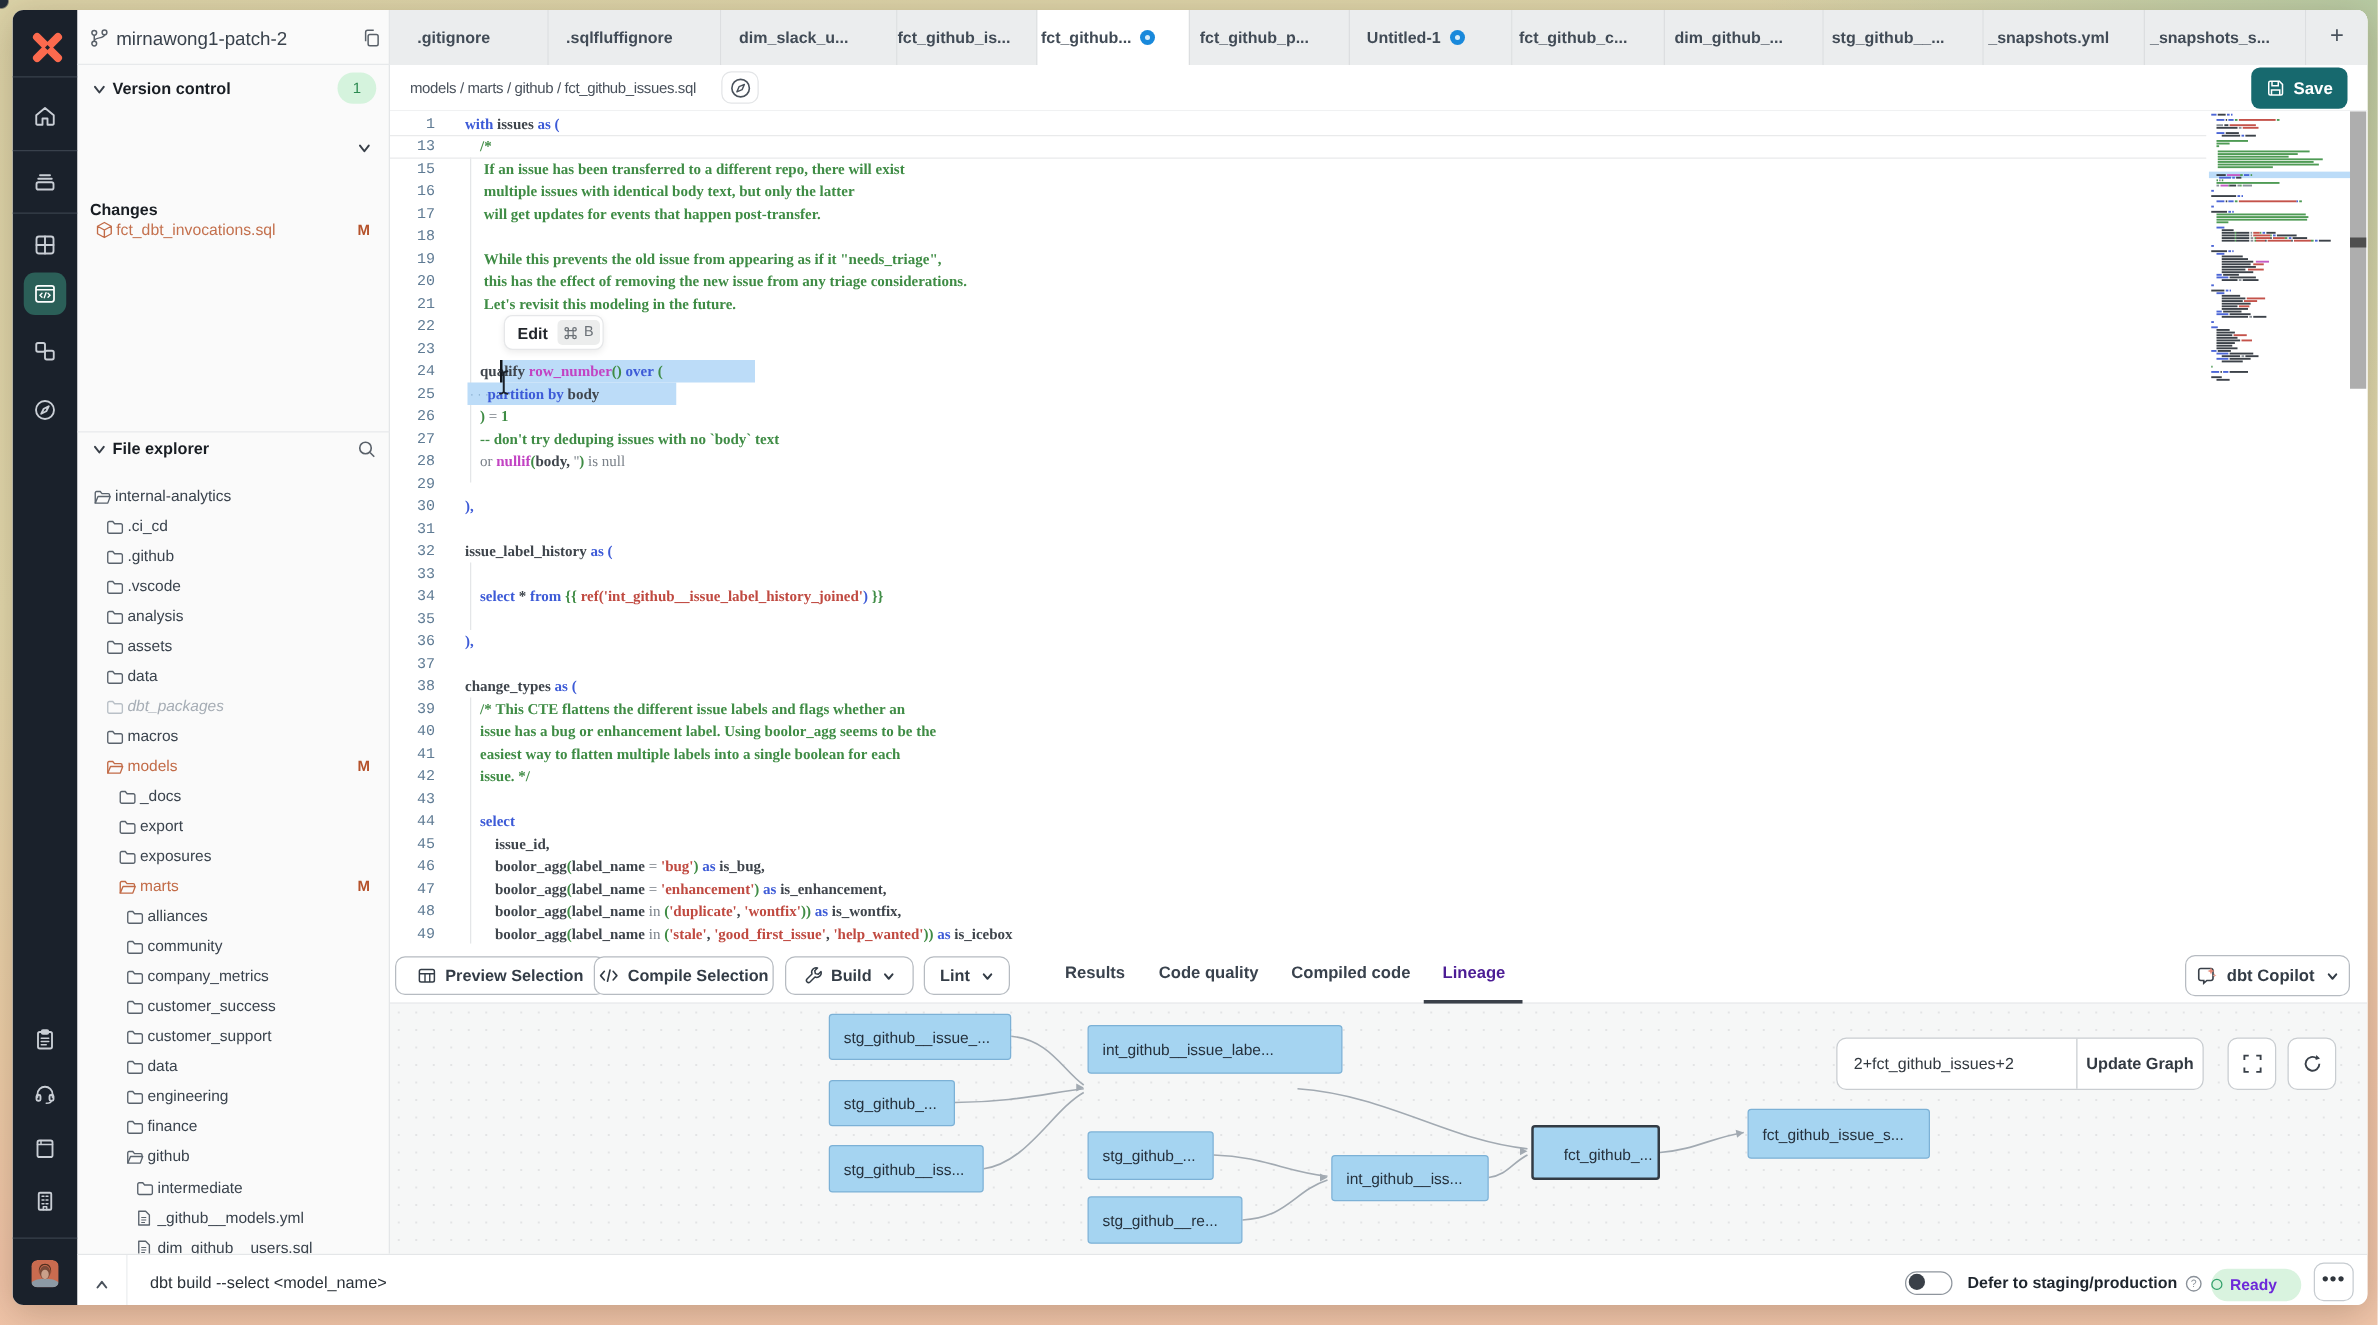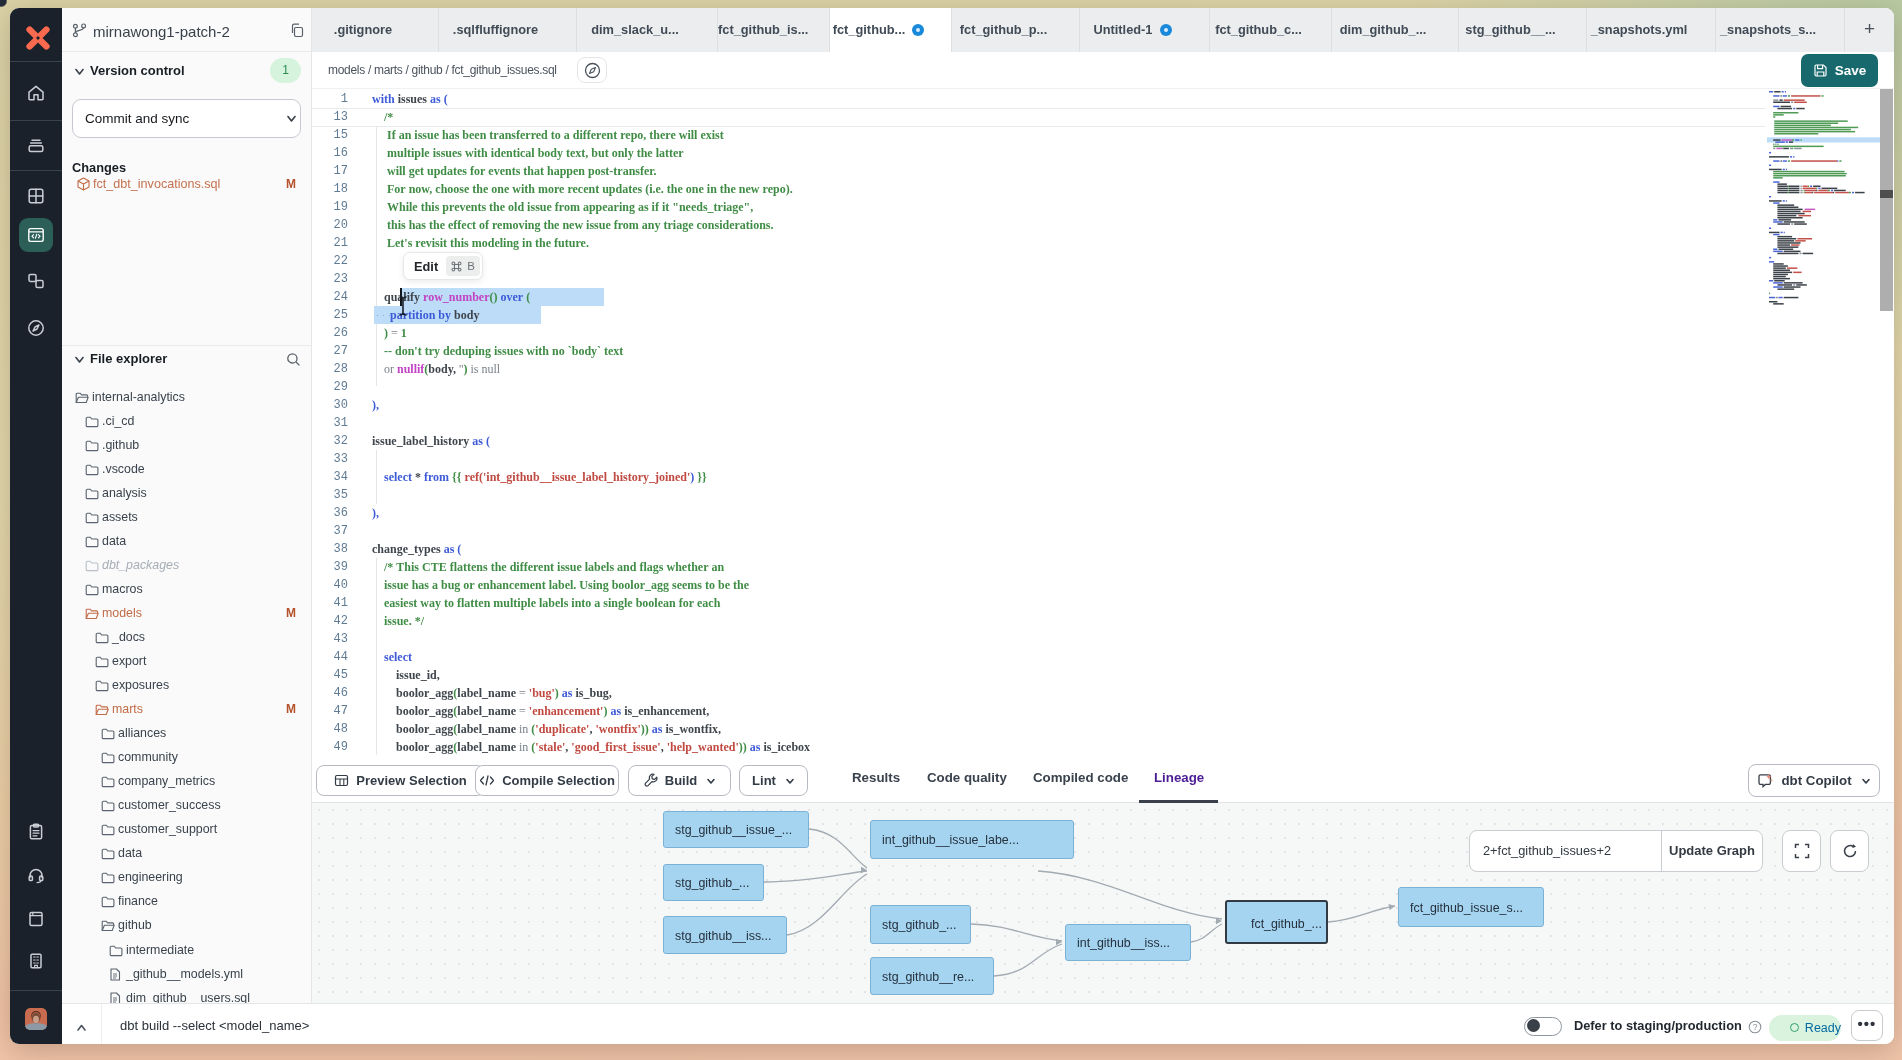--- a/index.html
+++ b/index.html
@@ -63,21 +63,21 @@
 .gsearch{position:absolute;left:1157px;top:27px;width:294px;height:42px;background:#fff;border:1px solid #c9cdd1;border-radius:8px;display:flex}
 .gsearch .inp{width:192px;line-height:40px;padding-left:13px;font-size:12.8px;color:#31383f;border-right:1px solid #c9cdd1}
 .gsearch .upd{flex:1;line-height:40px;text-align:center;font-size:13px;font-weight:700;color:#333a42}
 .sqbtn{position:absolute;top:27px;width:39px;height:42px;background:#fff;border:1px solid #c9cdd1;border-radius:8px;display:flex;align-items:center;justify-content:center}
 .bbar{position:absolute;left:52px;top:994.5px;width:1832px;height:41.5px;background:#fff;border-top:1px solid #e4e6e8}
 .bbar .vsep{position:absolute;left:39px;top:0;width:1px;height:41.5px;background:#eceeef}
 .cmdtext{position:absolute;left:58px;top:14px;font-size:13px;color:#2a3138}
 .toggle{position:absolute;left:1462px;top:13px;width:38px;height:19px;border:1.5px solid #8e959d;border-radius:10px;background:#fff}
 .toggle .knob{position:absolute;left:2px;top:1.5px;width:13px;height:13px;border-radius:50%;background:#3a4048}
 .defer{position:absolute;left:1512px;top:14px;font-size:12.8px;font-weight:700;color:#1f262e}
-.ready{position:absolute;left:1707px;top:11px;width:72px;height:26px;background:#d9f3df;border-radius:13px;display:flex;align-items:center;justify-content:flex-end;gap:6px;font-size:12.5px;font-weight:400;color:#0369a1}
+.ready{position:absolute;left:1707px;top:11px;width:72px;height:26px;background:#d9f3df;border-radius:13px;display:flex;align-items:center;justify-content:flex-start;gap:6px;font-size:12.5px;font-weight:700;color:#6d28d9}
 .ready .rc{width:9px;height:9px;border-radius:50%;border:1.6px solid #33a06b}
 .dots3{position:absolute;left:1789px;top:6px;width:32px;height:31px;border:1px solid #c6cbd0;border-radius:8px;background:#fff;text-align:center;line-height:26px;font-size:15px;letter-spacing:1px;color:#30363d;font-weight:700}
 
 </style></head><body>
 <div class="win">
 <div class="rail">
       <svg class="rico" style="top:17px;left:15px" width="26" height="26" viewBox="0 0 26 26">
         <g transform="rotate(45 13 13)">
           <rect x="9.8" y="-2" width="6.4" height="30" rx="3" fill="#fb6a4e"></rect>
           <rect x="-2" y="9.8" width="30" height="6.4" rx="3" fill="#fb6a4e"></rect>
@@ -153,21 +153,20 @@
 <svg class="abs" style="left:279px;top:14px" width="16" height="16" viewBox="0 0 16 16">
       <rect x="5.5" y="5.5" width="8" height="9" rx="1.4" fill="none" stroke="#596069" stroke-width="1.2"></rect>
       <path d="M3.5 11 V3.8 a1.6 1.6 0 0 1 1.6-1.6 H10" fill="none" stroke="#596069" stroke-width="1.2"></path>
     </svg>
 <div class="psep" style="top:43px"></div>
 <svg class="abs" style="left:64px;top:58px" width="11" height="11" viewBox="0 0 11 11">
       <path d="M2 3.5 L5.5 8 L9 3.5" fill="none" stroke="#394049" stroke-width="1.6" stroke-linecap="round" stroke-linejoin="round"></path>
     </svg>
 <div class="phead" style="left:80px;top:55px">Version control</div>
 <div class="badge1">1</div>
-<div class="commit">Commit and sync</div>
 <svg class="abs" style="left:276px;top:105px" width="11" height="11" viewBox="0 0 11 11">
       <path d="M2 3.5 L5.5 8 L9 3.5" fill="none" stroke="#394049" stroke-width="1.6" stroke-linecap="round" stroke-linejoin="round"></path>
     </svg>
 <div class="phead" style="left:62px;top:152px;font-size:12.8px">Changes</div>
 <svg class="abs" style="left:67px;top:169px" width="13" height="14" viewBox="0 0 13 14">
       <path d="M6.5 1 L12 4 V10 L6.5 13 L1 10 V4 Z M1 4 L6.5 7 L12 4 M6.5 7 V13" fill="none" stroke="#c26b47" stroke-width="1.1" stroke-linejoin="round"></path>
     </svg>
 <div class="chfile">fct_dbt_invocations.sql</div>
 <div class="mbadge" style="top:169px">M</div>
 <div class="psep" style="top:337px"></div>
@@ -365,21 +364,21 @@
 <div class="gn" style="top:658px">45</div>
 <div class="gn" style="top:676px">46</div>
 <div class="gn" style="top:694px">47</div>
 <div class="gn" style="top:712px">48</div>
 <div class="gn" style="top:730px">49</div>
             <div class="cl" style="top:82px"><span class="k">with</span><span class="t">&nbsp;</span><span class="i">issues</span><span class="t">&nbsp;</span><span class="k">as</span><span class="t">&nbsp;</span><span class="k">(</span></div>
 <div class="cl" style="top:100px"><span class="t">&nbsp;&nbsp;&nbsp;&nbsp;</span><span class="c">/*</span></div>
 <div class="cl" style="top:118px"><span class="t">&nbsp;&nbsp;&nbsp;&nbsp;&nbsp;</span><span class="c">If&nbsp;an&nbsp;issue&nbsp;has&nbsp;been&nbsp;transferred&nbsp;to&nbsp;a&nbsp;different&nbsp;repo,&nbsp;there&nbsp;will&nbsp;exist</span></div>
 <div class="cl" style="top:136px"><span class="t">&nbsp;&nbsp;&nbsp;&nbsp;&nbsp;</span><span class="c">multiple&nbsp;issues&nbsp;with&nbsp;identical&nbsp;body&nbsp;text,&nbsp;but&nbsp;only&nbsp;the&nbsp;latter</span></div>
 <div class="cl" style="top:154px"><span class="t">&nbsp;&nbsp;&nbsp;&nbsp;&nbsp;</span><span class="c">will&nbsp;get&nbsp;updates&nbsp;for&nbsp;events&nbsp;that&nbsp;happen&nbsp;post-transfer.</span></div>
-<div class="cl" style="top:172px"><span class="t">&nbsp;&nbsp;&nbsp;&nbsp;&nbsp;</span><span class="c">For&nbsp;now,&nbsp;choose&nbsp;the&nbsp;one&nbsp;with&nbsp;more&nbsp;recent&nbsp;updates&nbsp;(i.e.&nbsp;the&nbsp;one&nbsp;in&nbsp;the&nbsp;new&nbsp;repo).</span></div>
+<div class="cl" style="top:172px"><span class="t">&nbsp;&nbsp;&nbsp;&nbsp;&nbsp;</span></div>
 <div class="cl" style="top:190px"><span class="t">&nbsp;&nbsp;&nbsp;&nbsp;&nbsp;</span><span class="c">While&nbsp;this&nbsp;prevents&nbsp;the&nbsp;old&nbsp;issue&nbsp;from&nbsp;appearing&nbsp;as&nbsp;if&nbsp;it&nbsp;"needs_triage",</span></div>
 <div class="cl" style="top:208px"><span class="t">&nbsp;&nbsp;&nbsp;&nbsp;&nbsp;</span><span class="c">this&nbsp;has&nbsp;the&nbsp;effect&nbsp;of&nbsp;removing&nbsp;the&nbsp;new&nbsp;issue&nbsp;from&nbsp;any&nbsp;triage&nbsp;considerations.</span></div>
 <div class="cl" style="top:226px"><span class="t">&nbsp;&nbsp;&nbsp;&nbsp;&nbsp;</span><span class="c">Let's&nbsp;revisit&nbsp;this&nbsp;modeling&nbsp;in&nbsp;the&nbsp;future.</span></div>
 <div class="cl" style="top:244px"></div>
 <div class="cl" style="top:262px"></div>
 <div class="cl" style="top:280px"><span class="t">&nbsp;&nbsp;&nbsp;&nbsp;</span><span class="i">qualify</span><span class="t">&nbsp;</span><span class="f">row_number</span><span class="c">()</span><span class="t">&nbsp;</span><span class="k">over</span><span class="t">&nbsp;</span><span class="c">(</span></div>
 <div class="cl" style="top:298px"><span class="t">&nbsp;&nbsp;&nbsp;&nbsp;&nbsp;&nbsp;</span><span class="k">partition</span><span class="t">&nbsp;</span><span class="k">by</span><span class="t">&nbsp;</span><span class="i">body</span></div>
 <div class="cl" style="top:316px"><span class="t">&nbsp;&nbsp;&nbsp;&nbsp;</span><span class="c">)</span><span class="t">&nbsp;</span><span class="o">=</span><span class="t">&nbsp;</span><span class="c">1</span></div>
 <div class="cl" style="top:334px"><span class="t">&nbsp;&nbsp;&nbsp;&nbsp;</span><span class="c">--&nbsp;don't&nbsp;try&nbsp;deduping&nbsp;issues&nbsp;with&nbsp;no&nbsp;`body`&nbsp;text</span></div>
 <div class="cl" style="top:352px"><span class="t">&nbsp;&nbsp;&nbsp;&nbsp;</span><span class="o">or</span><span class="t">&nbsp;</span><span class="f">nullif</span><span class="c">(</span><span class="i">body,</span><span class="t">&nbsp;</span><span class="o">''</span><span class="c">)</span><span class="t">&nbsp;</span><span class="o">is&nbsp;null</span></div>

